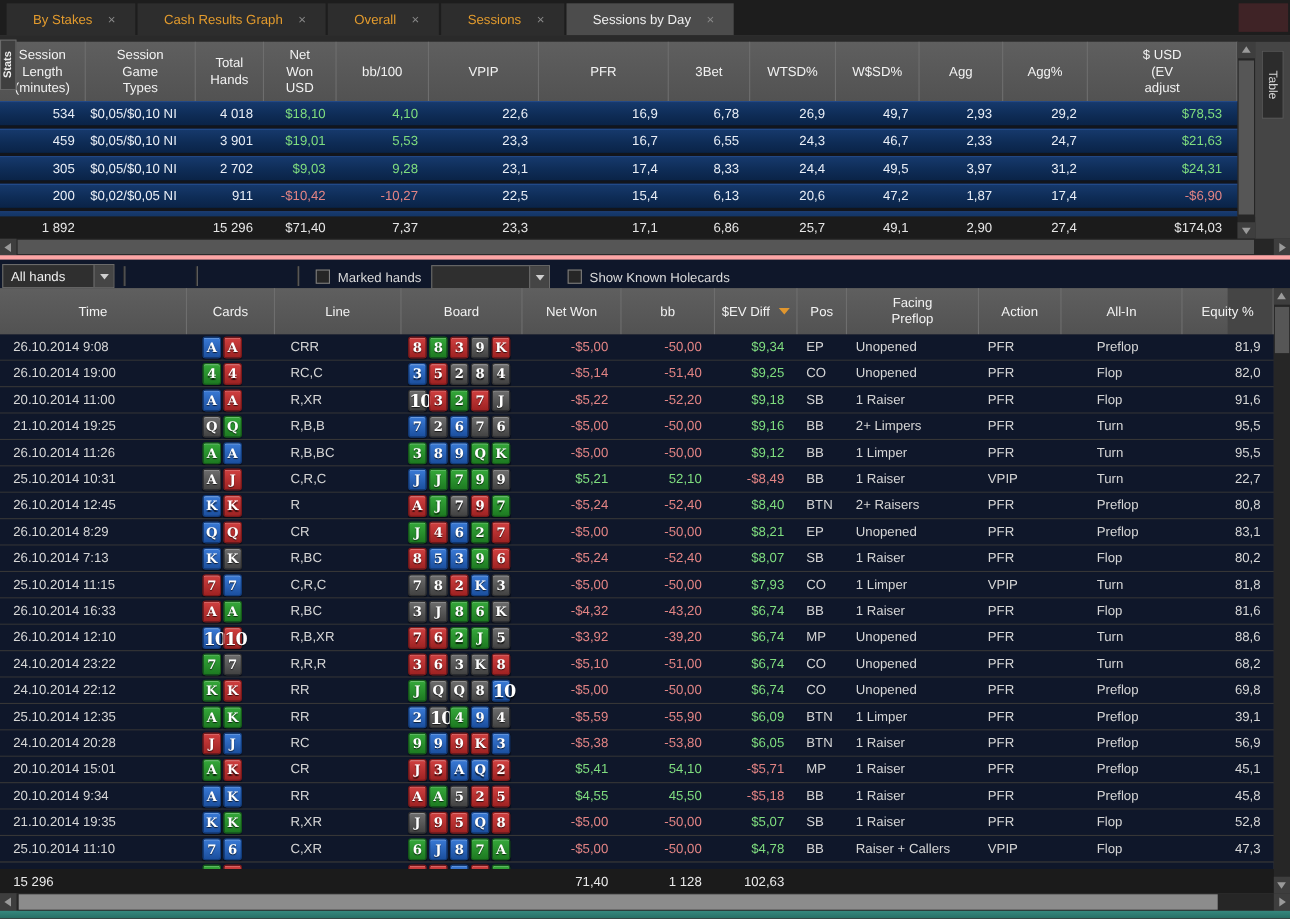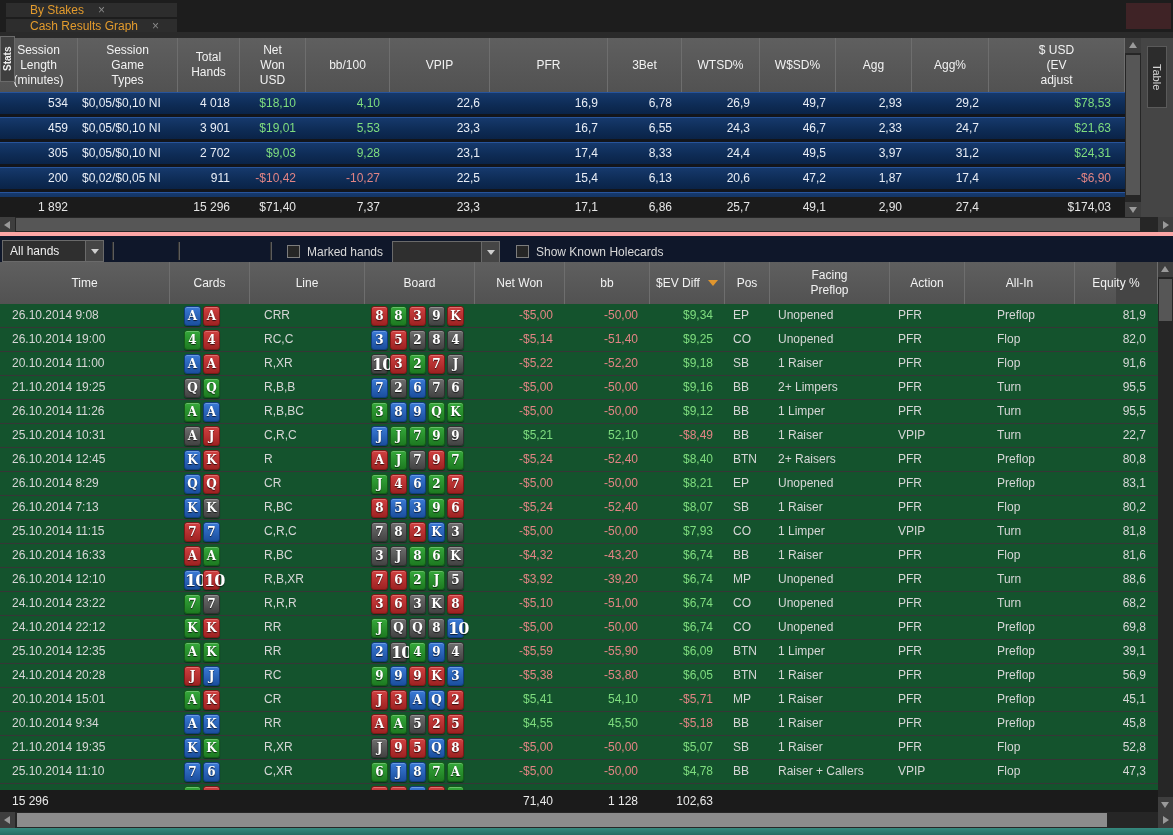--- a/index.html
+++ b/index.html
@@ -2,21 +2,21 @@
 <html><head>
 <meta charset="utf-8">
 <style>
   * { margin:0; padding:0; box-sizing:border-box; }
   body { background:#222; font-family:"Liberation Sans", sans-serif; }
   .app { position:relative; width:1173px; height:835px; background:#454545; overflow:hidden;
          font-size:12px; color:#ddd; }
 
   
   .tabbar { position:absolute; left:0; top:0; width:1173px; height:32px; background:#1d1d1d; }
-  .tabs { position:absolute; left:6px; top:3px; display:flex; gap:2px; height:29px;flex-direction:column; }
+  .tabs { position:absolute; left:6px; top:3px; display:flex; gap:2px; height:29px; }
   .tab { display:flex; align-items:center; gap:14px; padding:0 18px 0 24px; background:#2d2d2d;
          color:#e39b2d; cursor:default; }
   .tab.active { background:#4c4c4c; color:#f0f0f0; }
   .tab-close { color:#8a8a8a; font-size:12px; }
   .corner-box { position:absolute; right:2px; top:3px; width:45px; height:26px; background:#3f2326; }
 
   
   .hdr { background:linear-gradient(180deg,#5f5f5f,#525252); color:#f2f2f2; }
   .hdr-cell { display:flex; align-items:center; justify-content:center; text-align:center;
               white-space:pre-line; border-right:1px solid #6e6e6e; line-height:1.25; }
@@ -74,21 +74,21 @@
   .checkbox { position:absolute; top:241px; width:13px; height:13px; background:#262626; border:1px solid #7d7d7d; }
   .tlabel { position:absolute; top:241px; color:#d9d9d9; }
 
   
   .hands-grid { display:grid; grid-template-columns:170px 80px 115px 110px 90px 85px 75px 45px 120px 75px 110px 83px; }
   .hands-header { position:absolute; left:0; top:262px; width:1116px; height:42px; }
   .hands-header .hdr-cell { height:42px; }
   .sort-arrow { display:inline-block; width:0; height:0; border-left:5px solid transparent;
                 border-right:5px solid transparent; border-top:6px solid #e0962e; margin-left:8px; }
   .hands-body { position:absolute; left:0; top:304px; width:1158px; }
-  .hrow { height:24px; line-height:23px; background:#14532d; border-bottom:1px solid #363636; color:#d6d6d6; }
+  .hrow { height:24px; line-height:23px; background:#0f172a; border-bottom:1px solid #363636; color:#d6d6d6; }
   .hrow > div { overflow:hidden; white-space:nowrap; }
   .hrow > div:nth-child(1) { padding-left:12px; }
   .hrow > div:nth-child(2) { display:flex; align-items:center; padding-left:14px; }
   .hrow > div:nth-child(3) { padding-left:14px; }
   .hrow > div:nth-child(4) { display:flex; align-items:center; padding-left:6px; }
   .hrow > div:nth-child(5), .hrow > div:nth-child(6), .hrow > div:nth-child(7) { text-align:right; padding-right:12px; }
   .hrow > div:nth-child(8), .hrow > div:nth-child(9), .hrow > div:nth-child(10) { padding-left:8px; }
   .hrow > div:nth-child(11) { padding-left:32px; }
   .hrow > div:nth-child(12) { text-align:right; padding-right:12px; }
   .clip6 { position:absolute; left:0; top:784px; width:1158px; height:6px; overflow:hidden; }

